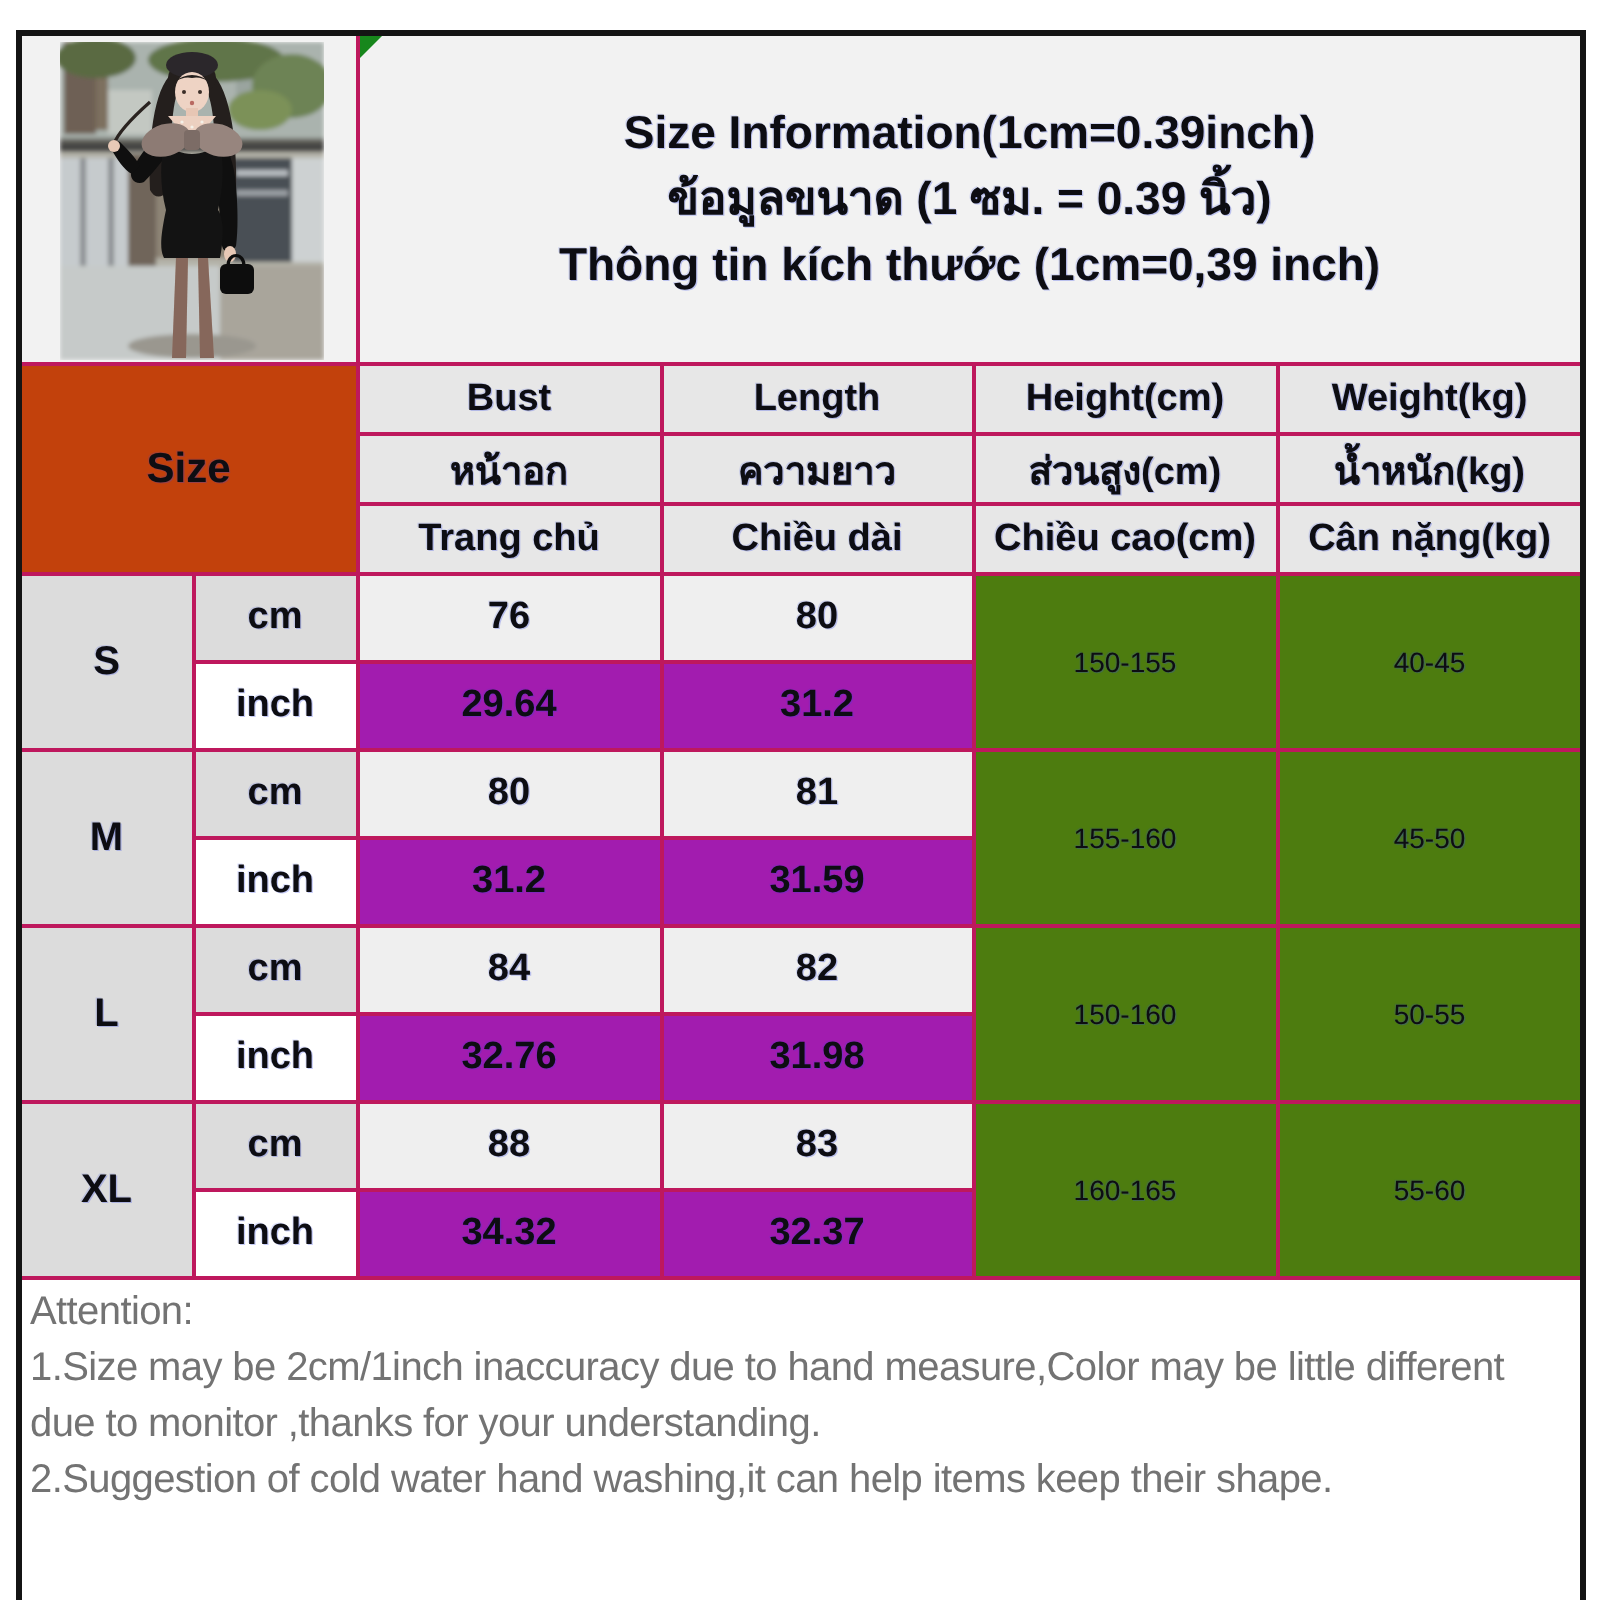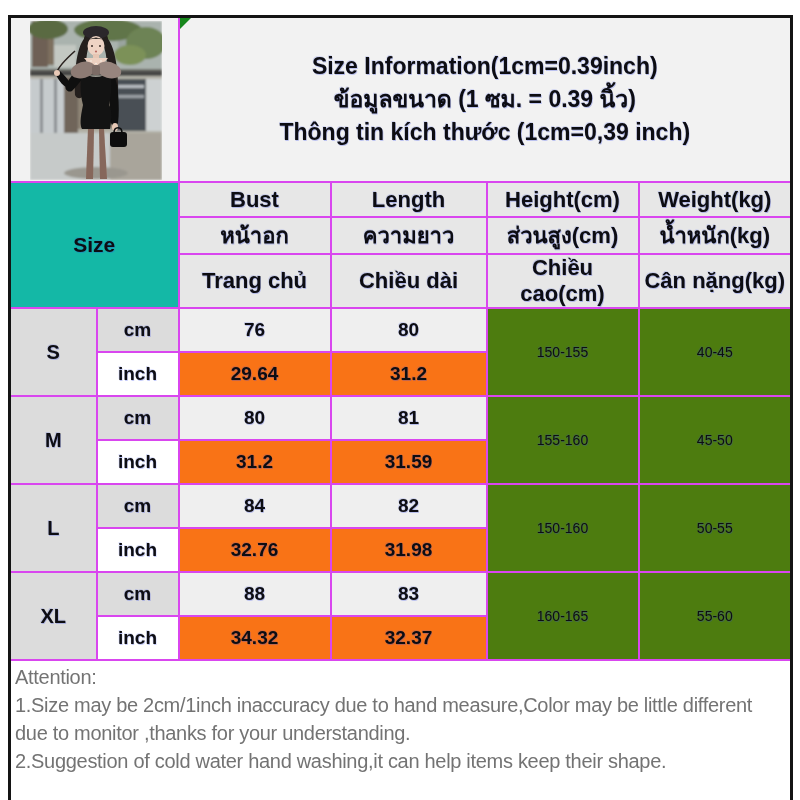--- a/index.html
+++ b/index.html
@@ -6,41 +6,41 @@
   .canvas{
     position:relative;width:800px;height:800px;background:#ffffff;
     font-family:"Liberation Sans","DejaVu Sans",sans-serif;color:#0d0d12;
     overflow:hidden;
   }
   table.size-table{
     position:absolute;left:8px;top:15px;width:782px;
     border-collapse:collapse;table-layout:fixed;
   }
   table.size-table td{
-    border:2px solid #d946ef;
+    border:2px solid #be185d;
     text-align:center;vertical-align:middle;
     padding:0;overflow:hidden;
   }
   table.size-table{border:3px solid #141414;}
   
   .fr{text-shadow:0.6px 0.6px 0 rgba(45,70,230,0.28),-0.6px -0.6px 0 rgba(45,70,230,0.16);}
   .cell-photo{background:#f2f2f2;height:163px;}
   .cell-title{background:#f2f2f2;position:relative;}
   .title-line{font-weight:bold;font-size:23px;line-height:33px;}
   .corner-marker{
     position:absolute;left:0;top:-2px;width:0;height:0;
     border-top:13px solid #17871c;border-right:13px solid transparent;
   }
-  .hdr{background:#e7e7e7;font-weight:bold;font-size:22px;height:33px;}
-  .cell-sizehead{background:#14b8a6;font-weight:bold;font-size:21px;}
+  .hdr{background:#e7e7e7;font-weight:bold;font-size:19px;height:33px;}
+  .cell-sizehead{background:#c2410c;font-weight:bold;font-size:21px;}
   .cell-sizeletter{background:#dcdcdc;font-weight:bold;font-size:20px;}
   .cell-unit-cm{background:#dcdcdc;font-weight:bold;font-size:19px;height:42px;}
   .cell-unit-inch{background:#ffffff;font-weight:bold;font-size:19px;height:42px;border-radius:19px;}
   .cell-val-cm{background:#efefef;font-weight:bold;font-size:19px;}
-  .cell-val-inch{background:#f97316;font-weight:bold;font-size:19px;}
+  .cell-val-inch{background:#a21caf;font-weight:bold;font-size:19px;}
   .cell-range{background:#4d7c0f;font-weight:normal;font-size:14px;}
   .cell-attention{
     background:#ffffff;height:168px;vertical-align:top !important;
     text-align:left !important;padding:2px 6px 0 4px !important;
   }
   .attention-text{font-size:20px;line-height:28px;letter-spacing:-0.3px;color:#737373;}
   .photo-wrap{width:169px;height:163px;display:flex;align-items:flex-start;justify-content:center;}
   .photo-svg{display:block;margin-top:3px;}
 </style>
 </head>

